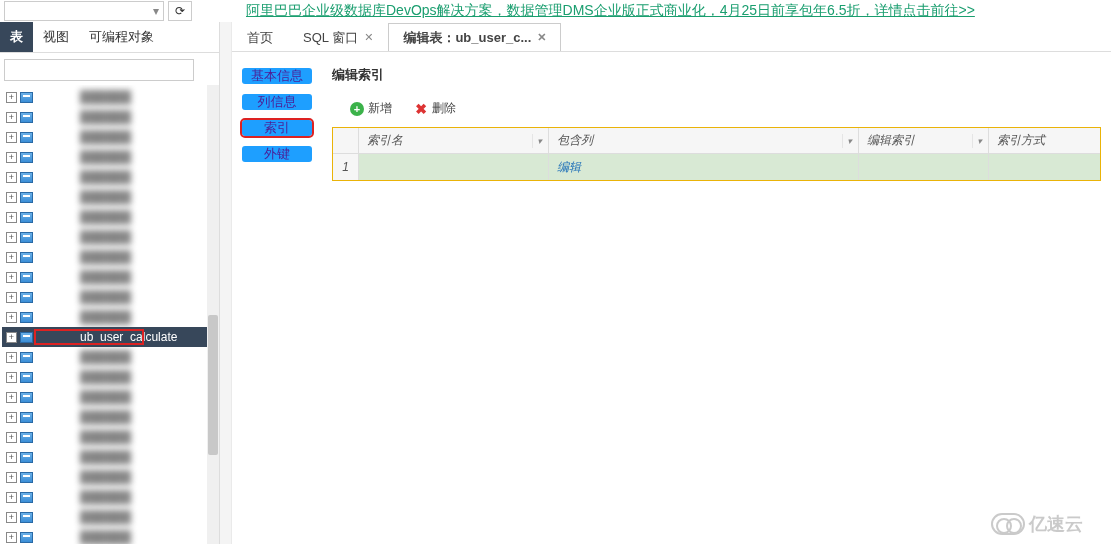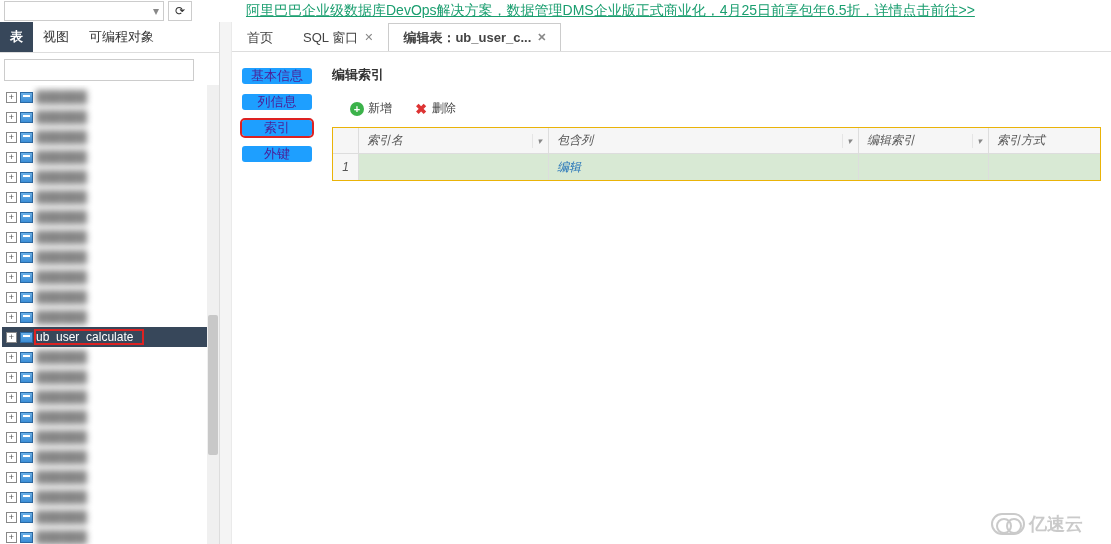--- a/index.html
+++ b/index.html
@@ -19,21 +19,21 @@
   .search-row { padding: 6px 4px 4px; }
   .search-input { width: 190px; height: 22px; border: 1px solid #ccc; padding: 0 4px; }
   
   .tree { flex: 1; overflow: auto; padding: 2px 0 2px 2px; position: relative; }
   .tree-node { display: flex; align-items: center; height: 20px; padding-left: 4px; gap: 3px; white-space: nowrap; }
   .tree-node.selected { background: #37475a; color: #fff; }
   .tree-node.selected .tree-label { color: #fff; }
   .expander { width: 11px; height: 11px; border: 1px solid #888; display: inline-flex; align-items: center; justify-content: center; font-size: 9px; line-height: 1; color: #555; cursor: pointer; background: #fff; }
   .table-icon { width: 13px; height: 11px; background: linear-gradient(#6ab0e8,#3a8dd6); border: 1px solid #2a6aa6; display: inline-block; position: relative; }
   .table-icon::before { content:""; position:absolute; left:2px; right:2px; top:2px; height:2px; background:#fff; }
-  .tree-label { color: #333; font-size: 12px; }
+  .tree-label { color: #333; font-size: 12px; padding-left: 44px; }
   .blur { filter: blur(3px); opacity: 0.6; }
   .sel-ring { position: absolute; border: 2px solid #d22; width: 110px; height: 16px; top: 2px; left: 32px; pointer-events: none; }
   .tree-scrollbar { position: absolute; right: 0; top: 0; bottom: 0; width: 12px; background: #f0f0f0; }
   .tree-thumb { position: absolute; width: 10px; left: 1px; top: 230px; height: 140px; background: #c8c8c8; border-radius: 2px; }
   
   .splitter { width: 12px; background: #f4f4f4; border-right: 1px solid #eaeaea; }
   
   .right-panel { flex: 1; display: flex; flex-direction: column; }
   .doc-tabs { display: flex; height: 30px; border-bottom: 1px solid #ddd; background: #fff; align-items: flex-end; }
   .doc-tab { height: 28px; padding: 0 14px; display: flex; align-items: center; gap: 6px; border: 1px solid transparent; border-bottom: none; font-size: 13px; cursor: pointer; color: #444; position: relative; }

